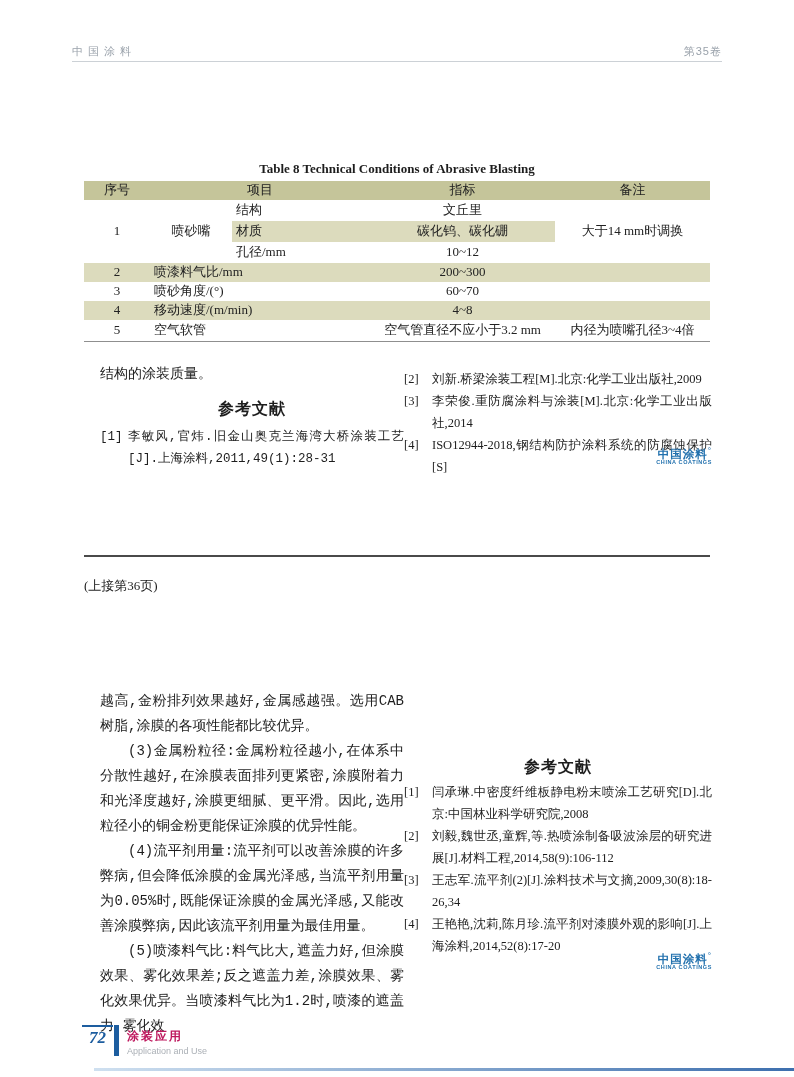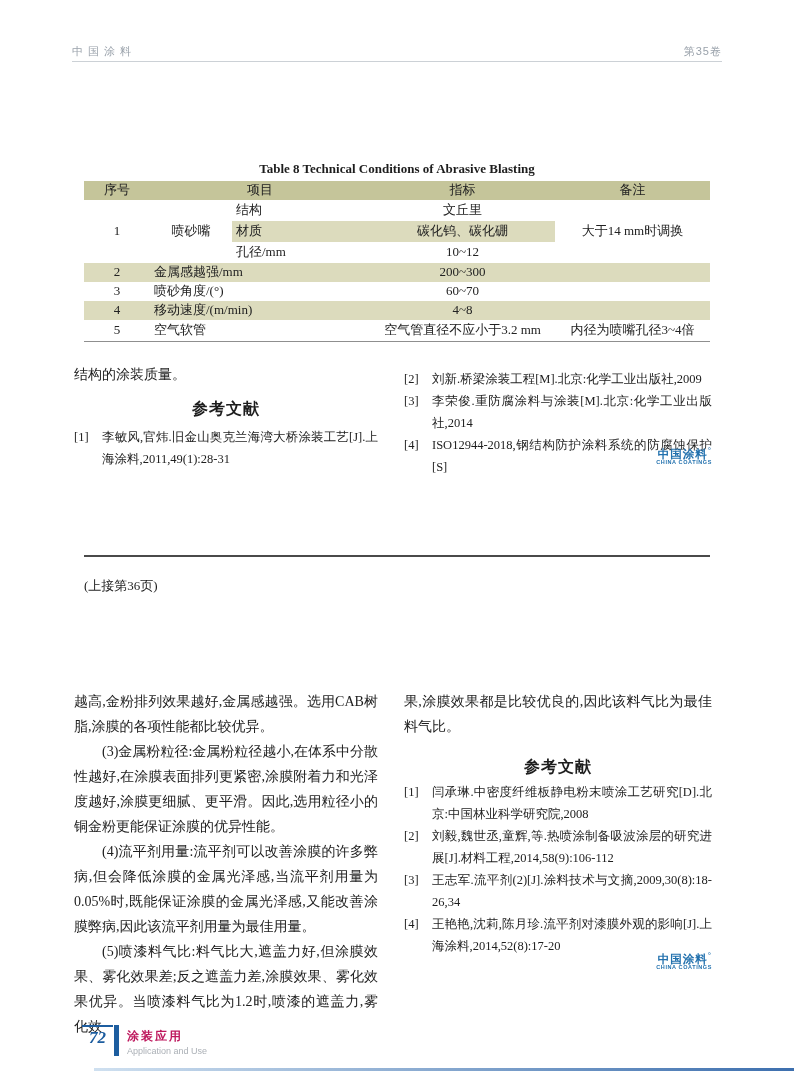--- a/index.html
+++ b/index.html
@@ -50,21 +50,21 @@
   td.c-sub{text-align:left;padding-left:6px;}
   td.c-item{text-align:left;padding-left:8px;}
   td.c-val{text-align:center;}
   td.c-note{text-align:center;}
   tr.subrow td{height:21px;}
   tr.datarow td{height:19px;}
   tr.lastrow td{height:21px;}
   .band{background:var(--table-band-bg);}
 
   
-  .colL{left:74px;width:304px;}
+  .colL{left:100px;width:304px;font-family:Liberation Mono, monospace;}
   .colR{left:404px;width:308px;}
 
   .tailtext{position:absolute;top:362px;font-size:14px;line-height:25px;}
   .ref-heading{position:absolute;text-align:center;font-weight:bold;font-size:16px;letter-spacing:1px;}
   .ref-list{position:absolute;font-size:12.5px;line-height:22px;color:#1d1d1d;}
   .ref-item{display:flex;align-items:flex-start;}
   .ref-num{flex:0 0 28px;}
   .ref-text{flex:1;text-align:justify;}
 
   
@@ -133,21 +133,21 @@
     <tr class="subrow">
       <td class="c-sub band">材质</td>
       <td class="c-val band">碳化钨、碳化硼</td>
     </tr>
     <tr class="subrow">
       <td class="c-sub">孔径/mm</td>
       <td class="c-val">10~12</td>
     </tr>
     <tr class="datarow">
       <td class="c-no band">2</td>
-      <td class="c-item band" colspan="2">金属感越强/mm</td>
+      <td class="c-item band" colspan="2">喷漆料气比/mm</td>
       <td class="c-val band">200~300</td>
       <td class="c-note band"></td>
     </tr>
     <tr class="datarow">
       <td class="c-no">3</td>
       <td class="c-item" colspan="2">喷砂角度/(°)</td>
       <td class="c-val">60~70</td>
       <td class="c-note"></td>
     </tr>
     <tr class="datarow">
@@ -197,23 +197,20 @@
   <div class="divider"></div>
   <div class="contnote">(上接第36页)</div>
 
   <div class="bodycol colL" style="top:689px;">
     <p class="noindent">越高,金粉排列效果越好,金属感越强。选用CAB树脂,涂膜的各项性能都比较优异。</p>
     <p>(3)金属粉粒径:金属粉粒径越小,在体系中分散性越好,在涂膜表面排列更紧密,涂膜附着力和光泽度越好,涂膜更细腻、更平滑。因此,选用粒径小的铜金粉更能保证涂膜的优异性能。</p>
     <p>(4)流平剂用量:流平剂可以改善涂膜的许多弊病,但会降低涂膜的金属光泽感,当流平剂用量为0.05%时,既能保证涂膜的金属光泽感,又能改善涂膜弊病,因此该流平剂用量为最佳用量。</p>
     <p>(5)喷漆料气比:料气比大,遮盖力好,但涂膜效果、雾化效果差;反之遮盖力差,涂膜效果、雾化效果优异。当喷漆料气比为1.2时,喷漆的遮盖力,雾化效</p>
   </div>
 
-  <div class="bodycol colR" style="top:689px;">
-    <p class="noindent">果,涂膜效果都是比较优良的,因此该料气比为最佳料气比。</p>
-  </div>
   <div class="ref-heading colR" style="top:757px;">参考文献</div>
   <div class="ref-list colR" style="top:781px;">
     <div class="ref-item">
       <span class="ref-num">[1]</span>
       <span class="ref-text">闫承琳.中密度纤维板静电粉末喷涂工艺研究[D].北京:中国林业科学研究院,2008</span>
     </div>
     <div class="ref-item">
       <span class="ref-num">[2]</span>
       <span class="ref-text">刘毅,魏世丞,童辉,等.热喷涂制备吸波涂层的研究进展[J].材料工程,2014,58(9):106-112</span>
     </div>

